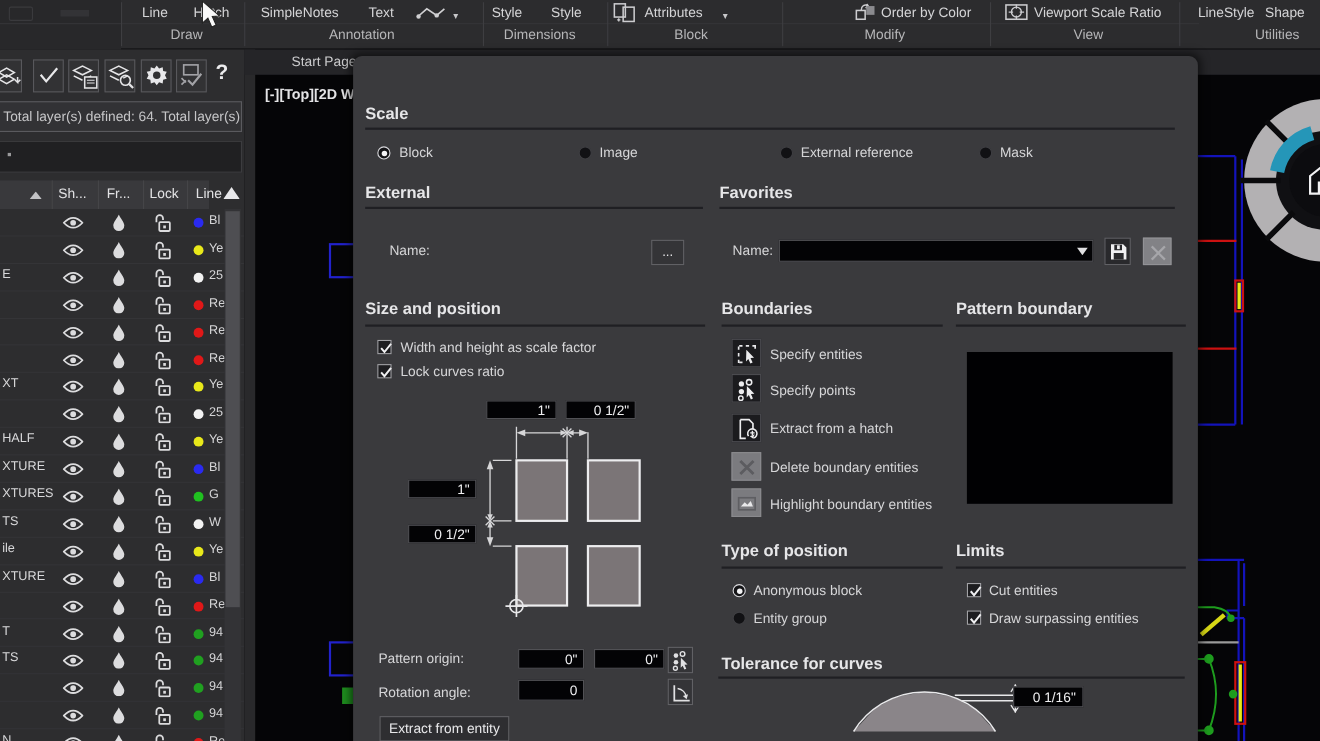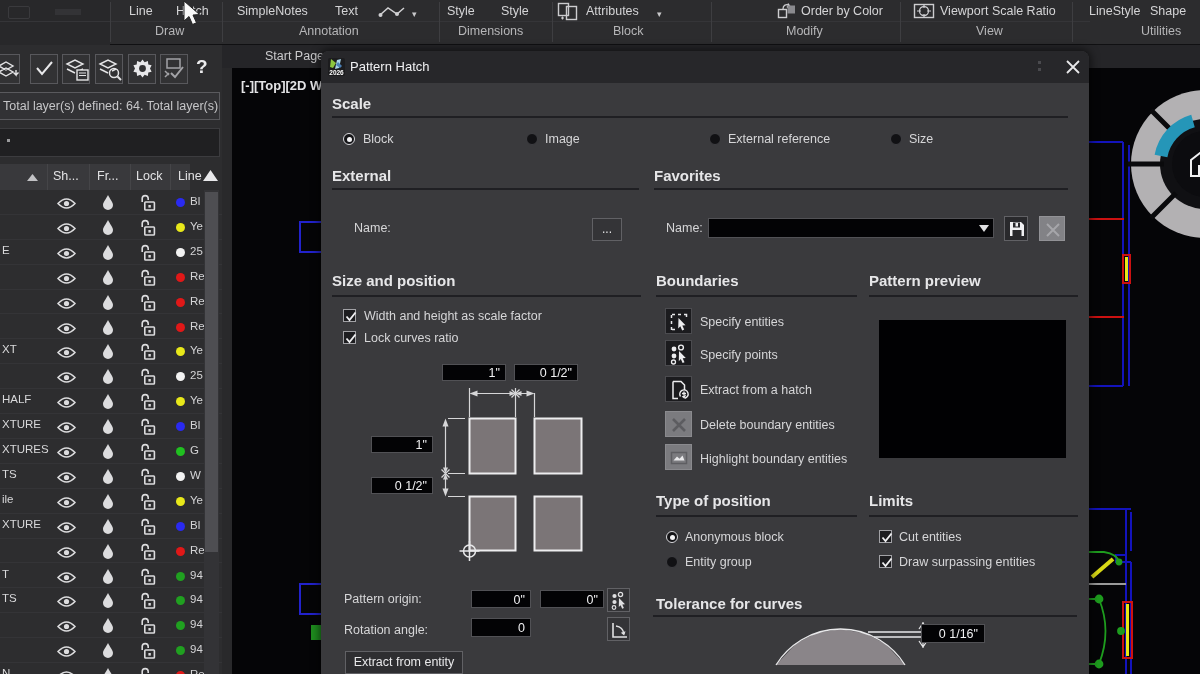--- a/index.html
+++ b/index.html
@@ -560,46 +560,31 @@
       <circle cx="983" cy="119" r="33" fill="#0c0c0f"></circle>
       <g stroke="#f0f0f2" stroke-width="2" fill="none">
         <path d="M969 115 L983 104 L997 115 V131 H969 Z"></path>
             <path d="M977 131 V121 H989 V131"></path>
       </g>
     </g>
   </svg>
 </div>
 
 <div id="dlg">
-  <div id="dtitle">
-    <svg class="abs" style="left:7px;top:7px" width="17" height="18" viewBox="0 0 17 18">
-          <rect x="0" y="0" width="17" height="18" rx="2" fill="#1c1c1e"></rect>
-          <path d="M3 1 L8 5 L5 10 L2 9 Z" fill="#8dc63f"></path>
-          <path d="M9 2 L13 1 L11 10 L7 11 Z" fill="#a8d4e8"></path>
-          <path d="M10 4 L14 8 L12 10 L8 7 Z" fill="#4a7fb5"></path>
-          <text x="8.5" y="16.5" font-size="6.5" font-weight="bold" fill="#fff" text-anchor="middle" font-family="Liberation Sans">2026</text>
-        </svg>
-    <span>Pattern Hatch</span>
-    <svg class="abs" style="left:745px;top:9px" width="14" height="14" viewBox="0 0 14 14">
-          <path d="M1 1 L13 13 M13 1 L1 13" stroke="#e8e8ea" stroke-width="1.8"></path>
-        </svg>
-    <div class="abs" style="left:717px;top:10px;width:3px;height:3px;background:#4a4a4e"></div>
-    <div class="abs" style="left:717px;top:17px;width:3px;height:3px;background:#4a4a4e"></div>
-  </div>
 
   <div class="dhead" style="left:11px;top:44px">Scale</div>
   <div class="dsep" style="left:11px;top:65px;width:736px"></div>
   <div class="radio on" style="left:22px;top:82px"></div>
       <div class="dlab" style="left:42px;top:81px">Block</div>
   <div class="radio off" style="left:205px;top:82px"></div>
       <div class="dlab" style="left:224px;top:81px">Image</div>
   <div class="radio off" style="left:388px;top:82px"></div>
       <div class="dlab" style="left:407px;top:81px">External reference</div>
   <div class="radio off" style="left:569px;top:82px"></div>
-      <div class="dlab" style="left:588px;top:81px">Size</div>
+      <div class="dlab" style="left:588px;top:81px">Mask</div>
 
   <div class="dhead" style="left:11px;top:116px">External</div>
   <div class="dhead" style="left:333px;top:116px">Favorites</div>
   <div class="dsep" style="left:11px;top:137px;width:307px"></div>
   <div class="dsep" style="left:333px;top:137px;width:414px"></div>
   <div class="dlab" style="left:33px;top:170px">Name:</div>
   <div class="ibtn" style="left:271px;top:167px;width:30px;height:23px;color:#e4e4e6;font-size:12px;text-align:center;line-height:20px">...</div>
   <div class="dlab" style="left:345px;top:170px">Name:</div>
   <div class="field" style="left:387px;top:167px;width:286px;height:20px"></div>
   <svg class="abs" style="left:658px;top:174px" width="10" height="7" viewBox="0 0 10 7">
@@ -614,21 +599,21 @@
         </svg>
       </div>
   <div class="ibtn" style="left:718px;top:165px;width:26px;height:25px;background:#828286;border-color:#929296">
         <svg style="position:absolute;left:6px;top:6px" width="14" height="14" viewBox="0 0 14 14">
           <path d="M1 1 L13 13 M13 1 L1 13" stroke="#a6a6aa" stroke-width="2"></path>
         </svg>
       </div>
 
   <div class="dhead" style="left:11px;top:221px">Size and position</div>
   <div class="dhead" style="left:335px;top:221px">Boundaries</div>
-  <div class="dhead" style="left:548px;top:221px">Pattern preview</div>
+  <div class="dhead" style="left:548px;top:221px">Pattern boundary</div>
   <div class="dsep" style="left:11px;top:244px;width:309px"></div>
   <div class="dsep" style="left:335px;top:244px;width:201px"></div>
   <div class="dsep" style="left:548px;top:244px;width:209px"></div>
   <div class="cbox" style="left:22px;top:258px">
         <svg width="12" height="11" viewBox="0 0 12 11">
           <path d="M1.5 5.5 L4.5 9 L10.5 1.5" fill="none" stroke="#f0f0f2" stroke-width="1.8"></path>
         </svg>
       </div>
   <div class="dlab" style="left:43px;top:258px">Width and height as scale factor</div>
   <div class="cbox" style="left:22px;top:280px">

